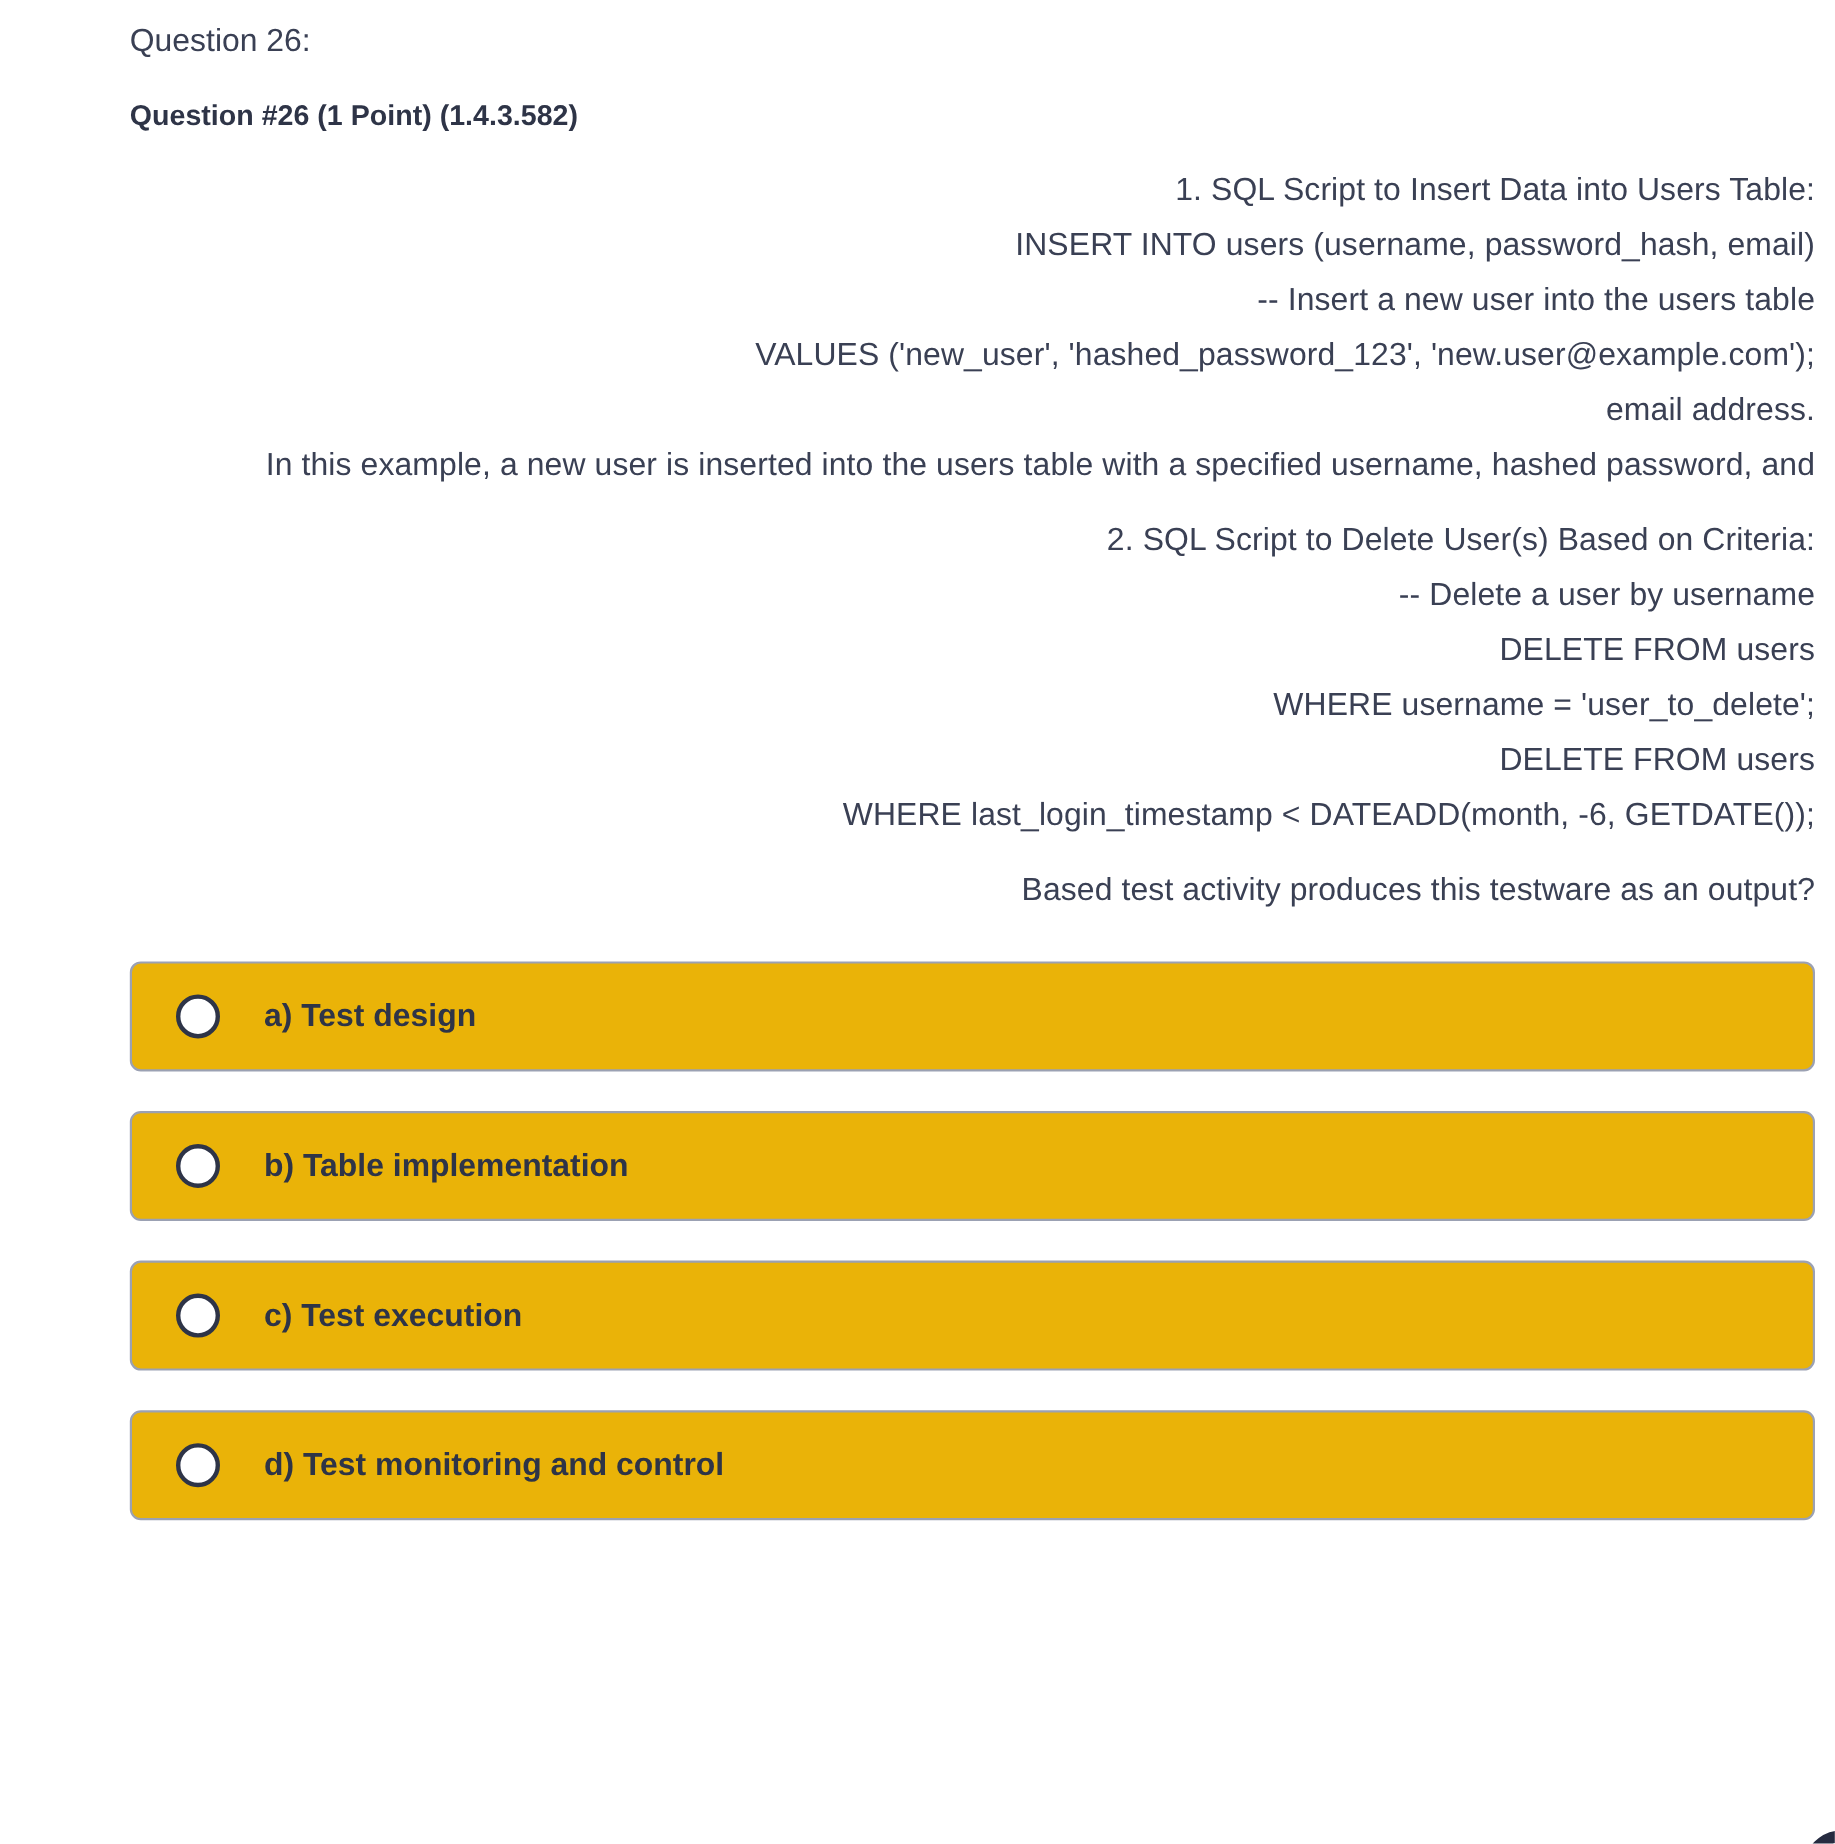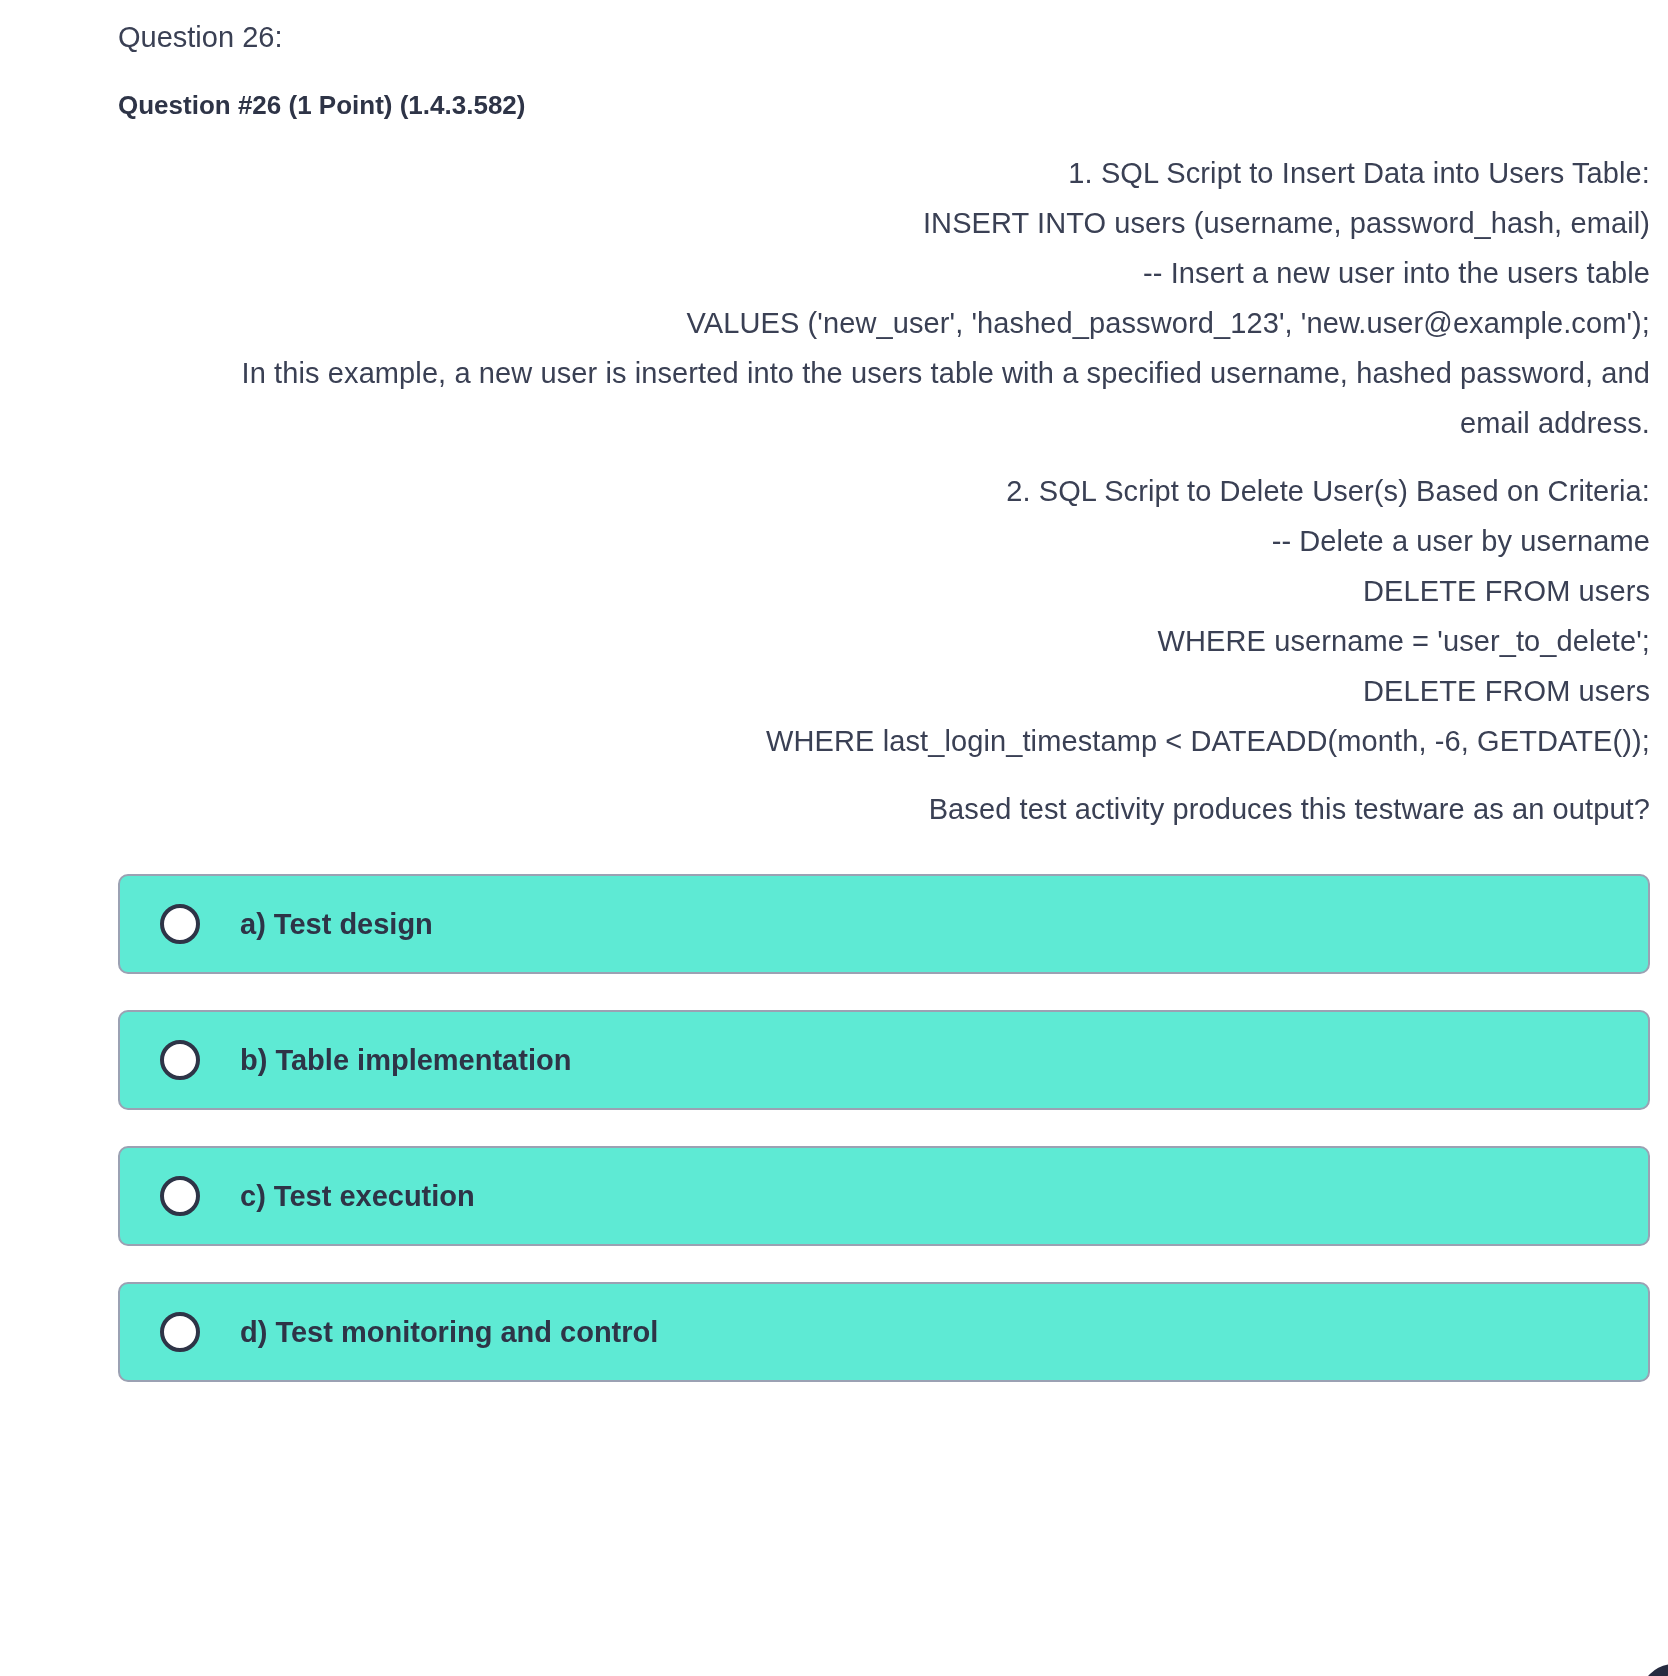--- a/index.html
+++ b/index.html
@@ -49,21 +49,21 @@
     margin-bottom: 18px;
     white-space: nowrap;
     color: var(--label-color);
   }
   .options { margin-top: 40px; }
   .option-box {
     width: 1532px;
     height: 100px;
     border: 2px solid var(--box-border);
     border-radius: 10px;
-    background: #5eead4;
+    background: #eab308;
     display: flex;
     align-items: center;
     padding-left: 40px;
     margin-bottom: 36px;
     cursor: pointer;
   }
   .radio {
     width: 40px;
     height: 40px;
     border: 4px solid var(--radio-color);
@@ -97,22 +97,22 @@
   <div class="q-header">Question 26:</div>
 
   <div class="q-title">Question #26 (1 Point) (1.4.3.582)</div>
 
   <div id="question-body">
       <div class="para">
         <div class="line">1. SQL Script to Insert Data into Users Table:</div>
         <div class="line">INSERT INTO users (username, password_hash, email)</div>
         <div class="line">-- Insert a new user into the users table</div>
         <div class="line">VALUES ('new_user', 'hashed_password_123', 'new.user@example.com');</div>
+        <div class="line">email address.</div>
         <div class="line">In this example, a new user is inserted into the users table with a specified username, hashed password, and</div>
-        <div class="line">email address.</div>
       </div>
       <div class="para">
         <div class="line">2. SQL Script to Delete User(s) Based on Criteria:</div>
         <div class="line">-- Delete a user by username</div>
         <div class="line">DELETE FROM users</div>
         <div class="line">WHERE username = 'user_to_delete';</div>
         <div class="line">DELETE FROM users</div>
         <div class="line">WHERE last_login_timestamp &lt; DATEADD(month, -6, GETDATE());</div>
       </div>
       <div class="para">

